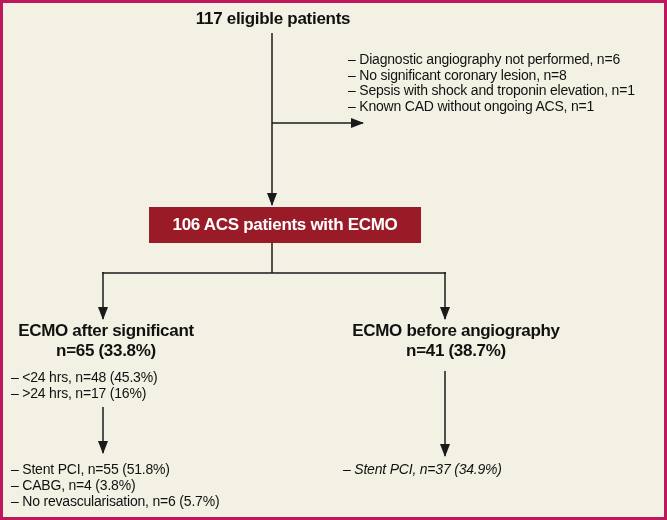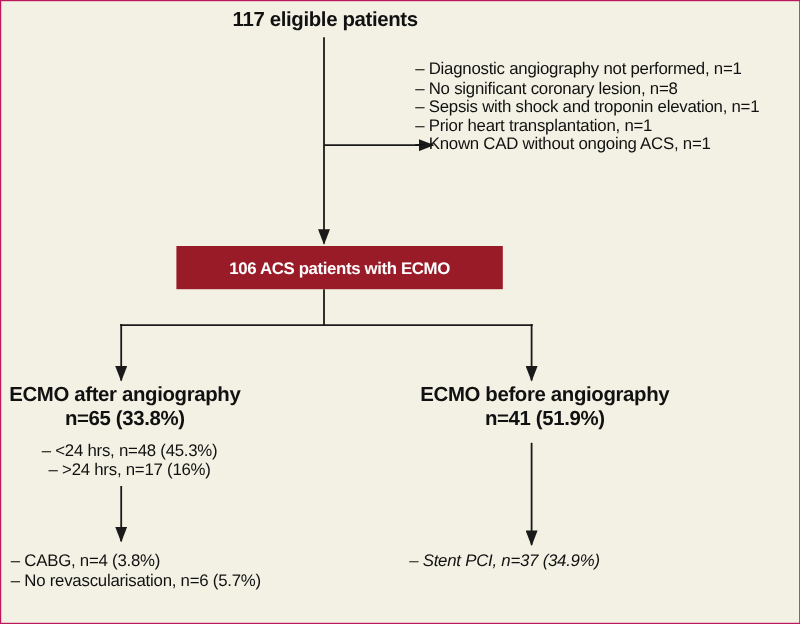--- a/index.html
+++ b/index.html
@@ -6,21 +6,21 @@
   body {
     font-family: "Liberation Sans", sans-serif;
     -webkit-font-smoothing: antialiased;
   }
   .figure {
     position: relative;
     width: 667px;
     height: 520px;
     box-sizing: border-box;
     background: #f2f1e4;
-    border: 1px solid #be185d;
+    border: 3px solid #be185d;
     overflow: hidden;
     color: #111111;
   }
   .abs { position: absolute; }
   .title-lg {
     font-size: 17px;
     font-weight: bold;
     letter-spacing: -0.3px;
     line-height: 20px;
   }
@@ -42,31 +42,31 @@
 
   .excluded-panel {
     left: 345px; top: 49px; width: 318px;
   }
   .excluded-title { margin-bottom: 6px; }
 
   .ecmo-box {
     left: 146px; top: 204px; width: 272px; height: 36px;
     background: #9a1b28;
     color: #ffffff;
-    font-size: 14px;
+    font-size: 17px;
     font-weight: bold;
     letter-spacing: -0.3px;
     line-height: 36px;
     text-align: center;
   }
 
   .branch-left-header  { left: 0px;   top: 318px; width: 206px; }
   .branch-right-header { left: 340px; top: 318px; width: 226px; }
   .branch-sublist {
-    text-align: center;
+    text-align: left;
     margin-top: 9px;
     padding-left: 8px;
   }
   .outcomes-left  { left: 8px;   top: 458px; width: 320px; }
   .outcomes-right { left: 340px; top: 458px; width: 320px; font-style: italic; }
   .outcomes-list div, .branch-sublist div, .excluded-list div { white-space: nowrap; }
   .outcomes-list div { line-height: 16px; }
 </style>
 </head>
 <body>
@@ -88,45 +88,45 @@
       <line x1="442" y1="269" x2="442" y2="316" marker-end="url(#ah)"></line>
       <line x1="100" y1="404" x2="100" y2="450" marker-end="url(#ah)"></line>
       <line x1="442" y1="368" x2="442" y2="453" marker-end="url(#ah)"></line>
     </g>
   </svg>
 
   <div class="abs top-label title-lg center">117 eligible patients</div>
 
   <div class="abs excluded-panel">
     <div class="body-sm excluded-list">
-      <div>– Diagnostic angiography not performed, n=1</div>
+      <div>– Diagnostic angiography not performed, n=6</div>
       <div>– No significant coronary lesion, n=8</div>
       <div>– Sepsis with shock and troponin elevation, n=1</div>
-      <div>– Prior heart transplantation, n=1</div>
       <div>– Known CAD without ongoing ACS, n=1</div>
     </div>
   </div>
 
   <div class="abs ecmo-box">106 ACS patients with ECMO</div>
 
   <div class="abs branch-left-header center">
-    <div class="title-lg">ECMO after angiography</div>
+    <div class="title-lg">ECMO after significant</div>
     <div class="title-lg">n=65 (33.8%)</div>
     <div class="body-sm branch-sublist">
       <div>– &lt;24 hrs, n=48 (45.3%)</div>
       <div>– &gt;24 hrs, n=17 (16%)</div>
     </div>
   </div>
 
   <div class="abs branch-right-header center">
     <div class="title-lg">ECMO before angiography</div>
-    <div class="title-lg">n=41 (51.9%)</div>
+    <div class="title-lg">n=41 (38.7%)</div>
   </div>
 
   <div class="abs outcomes-left body-sm outcomes-list">
+    <div>– Stent PCI, n=55 (51.8%)</div>
     <div>– CABG, n=4 (3.8%)</div>
     <div>– No revascularisation, n=6 (5.7%)</div>
   </div>
 
   <div class="abs outcomes-right body-sm outcomes-list">
     <div>– Stent PCI, n=37 (34.9%)</div>
   </div>
 
 </div>
 

